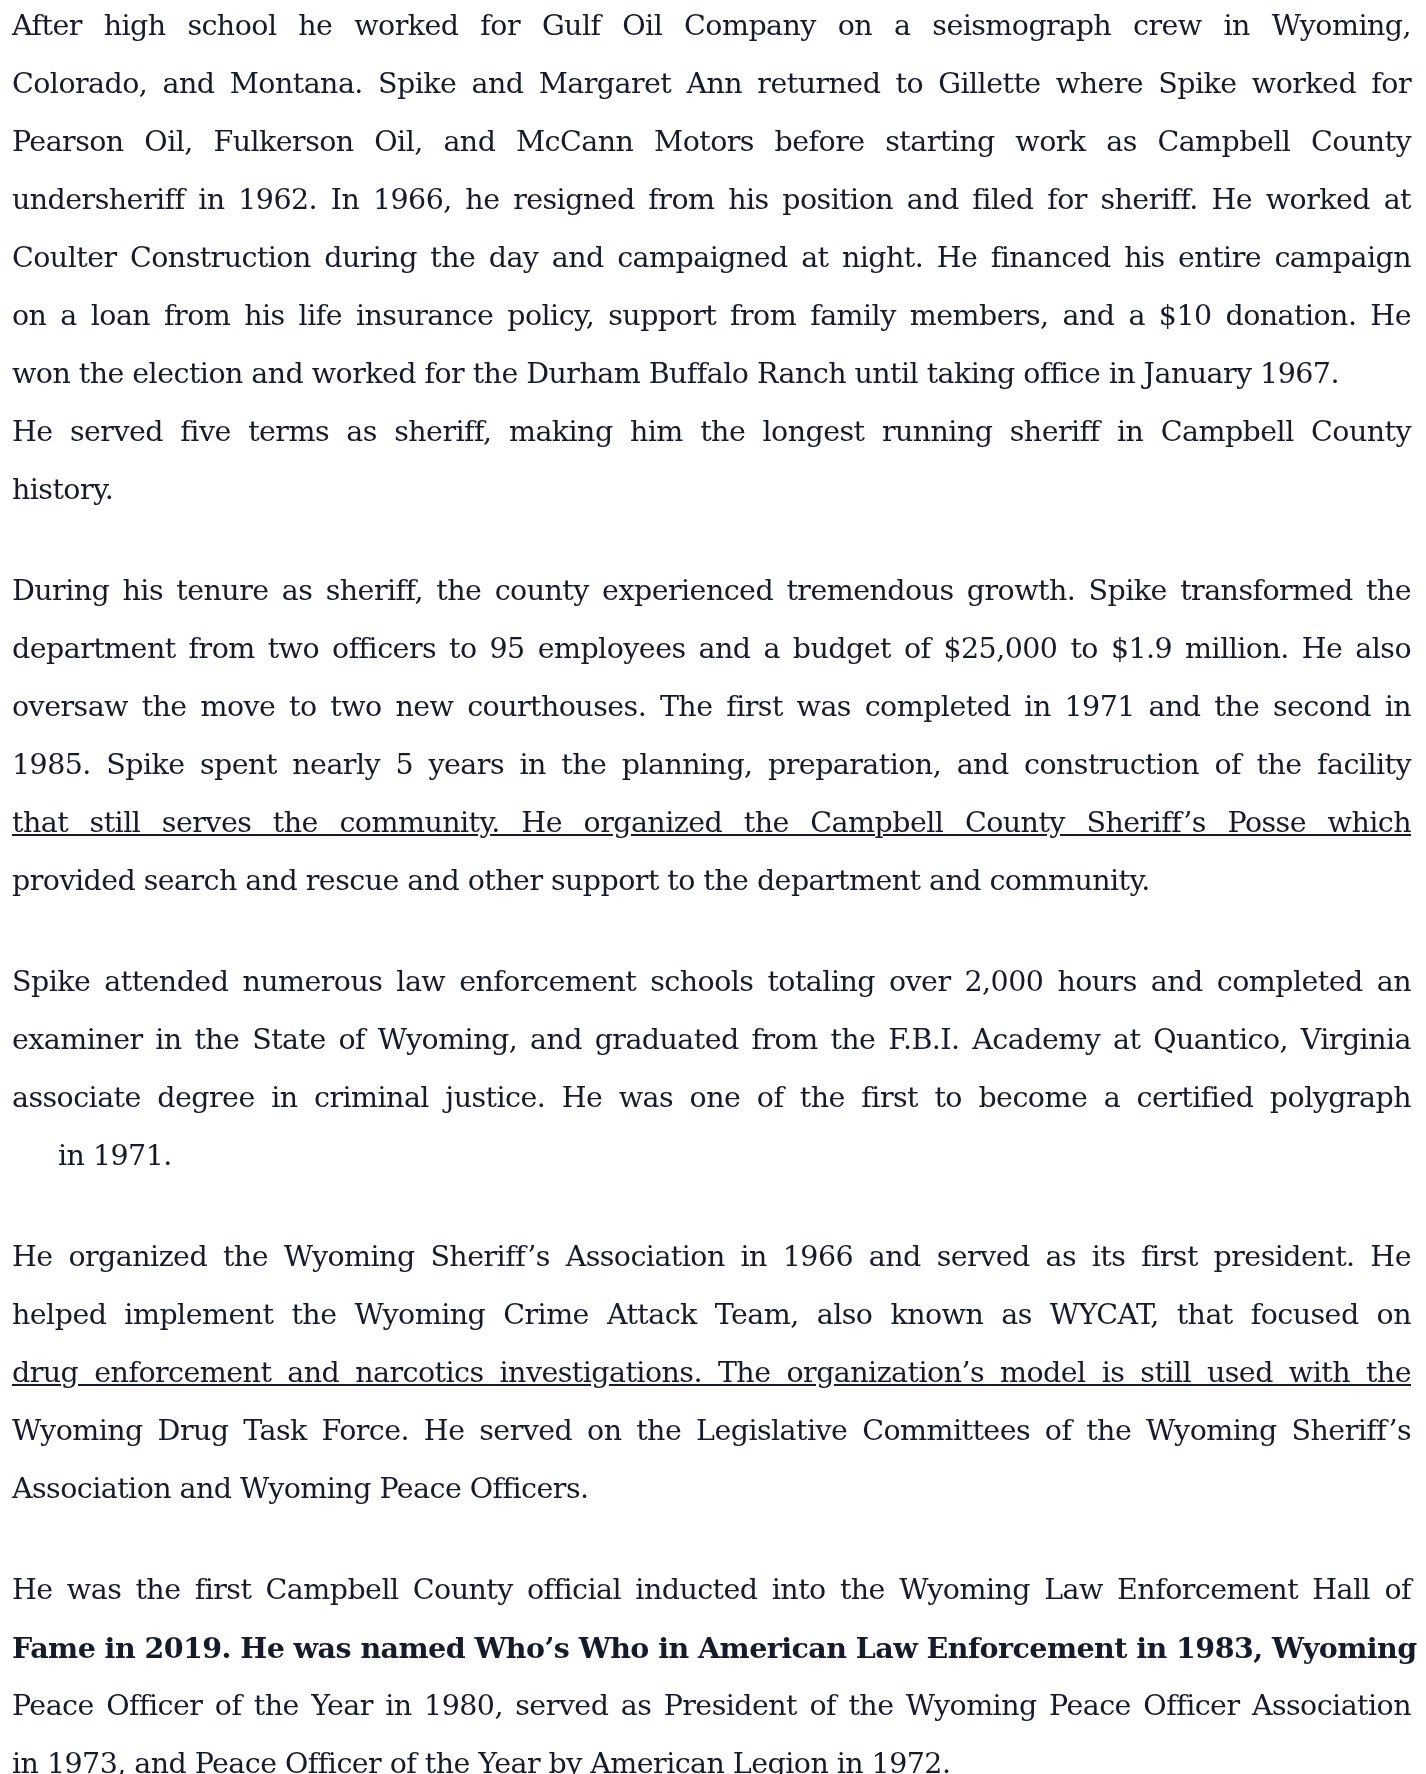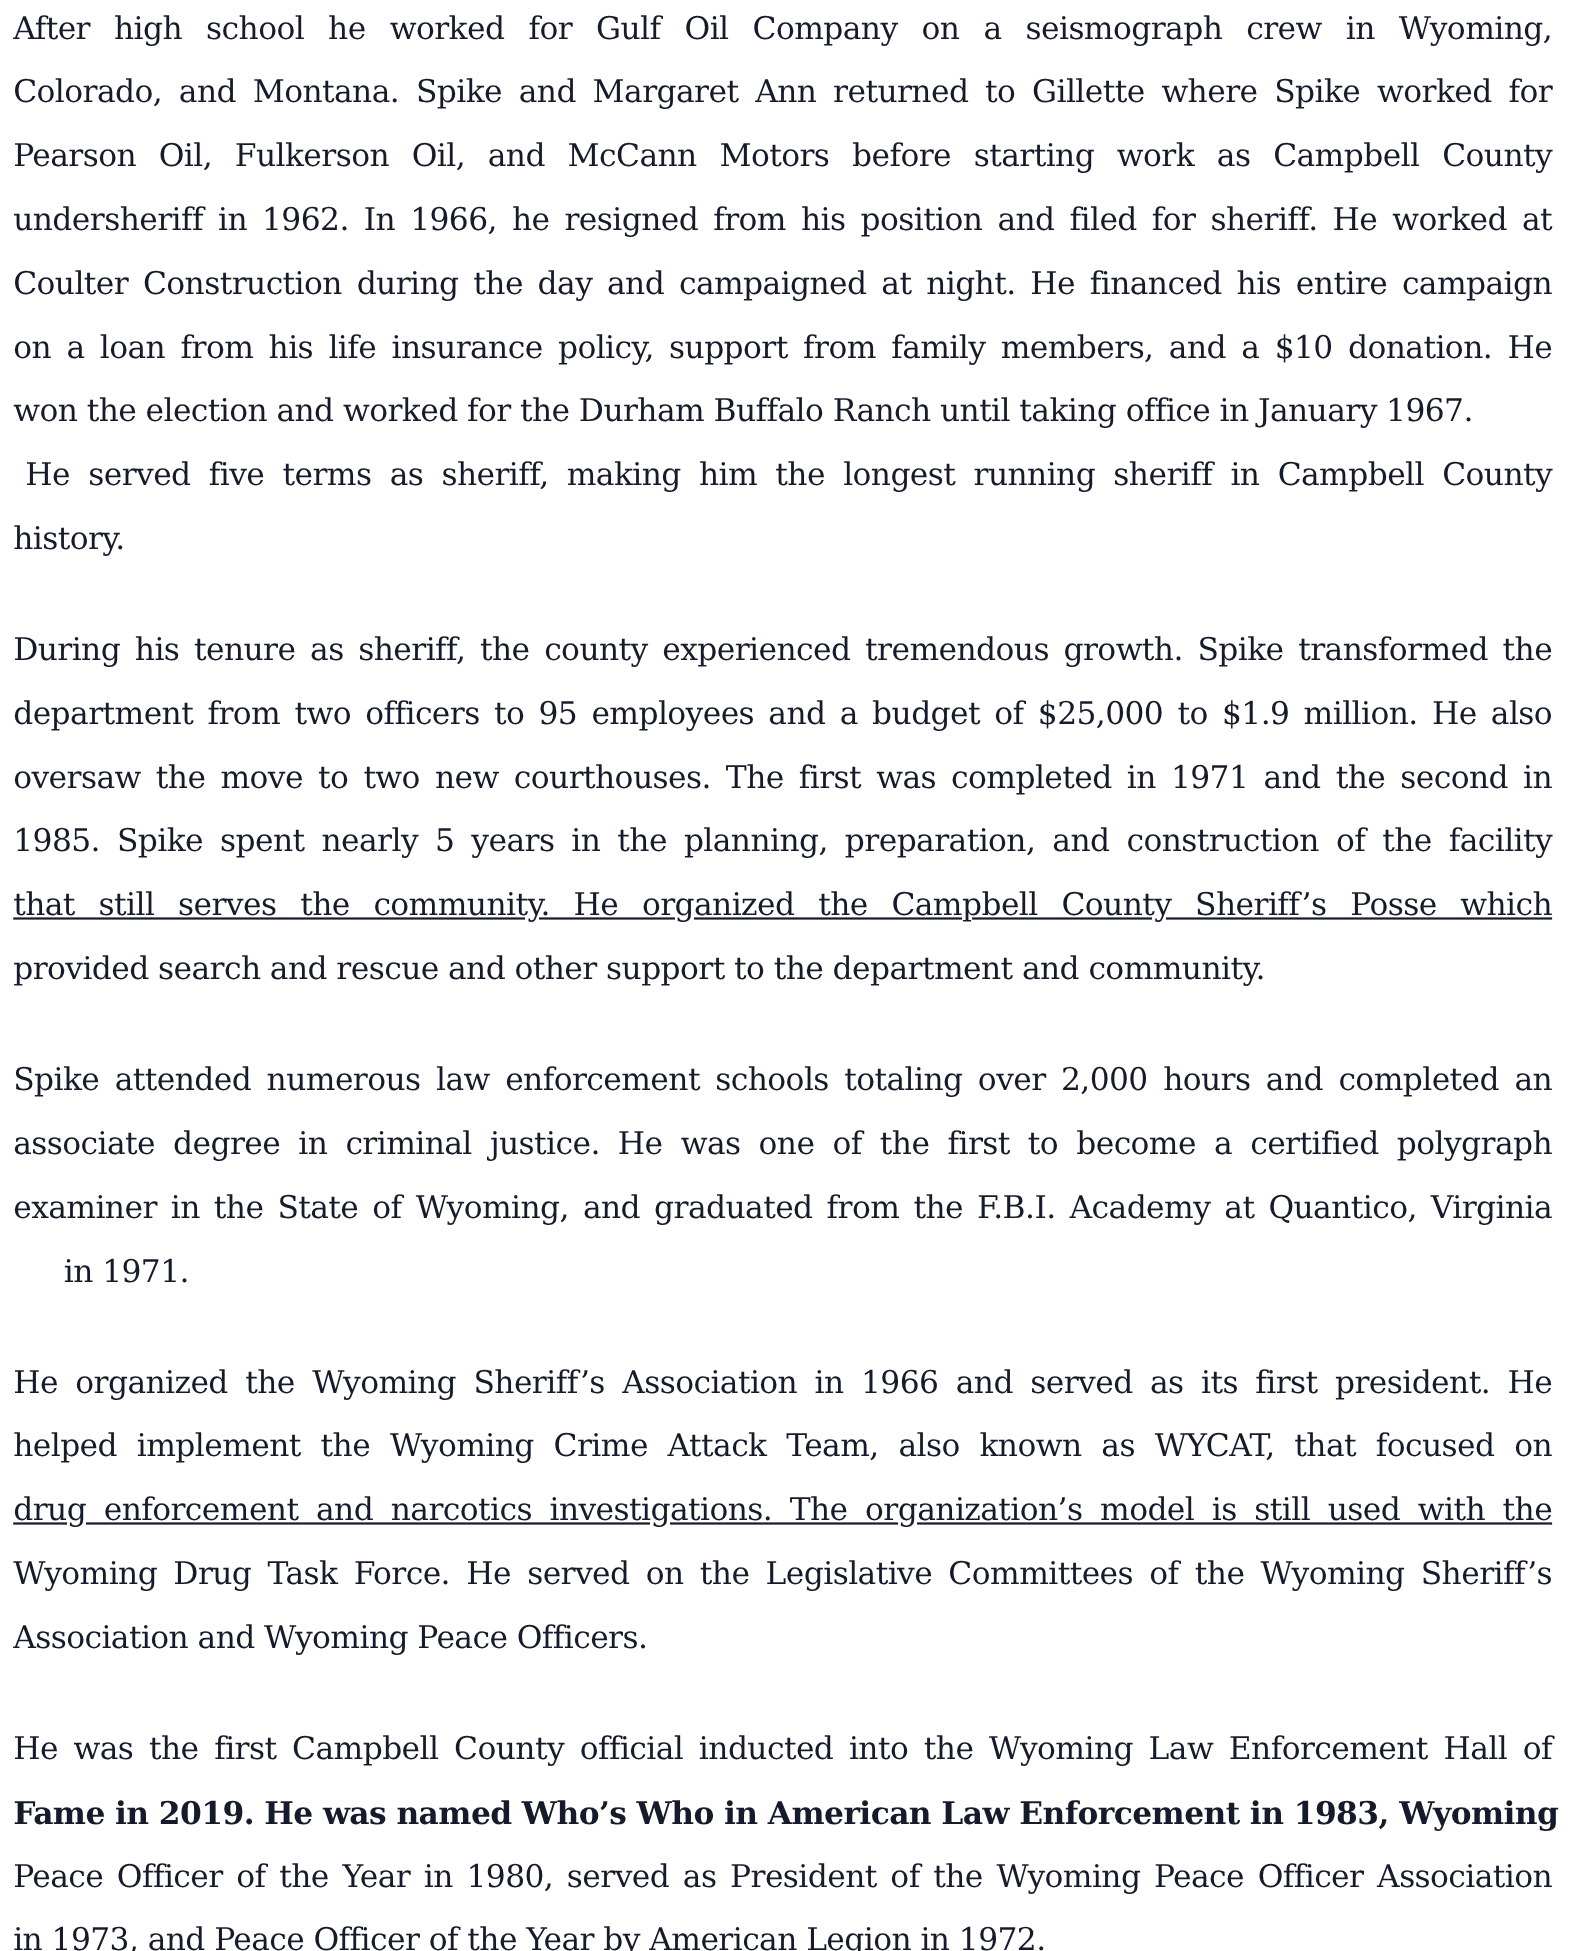--- a/index.html
+++ b/index.html
@@ -50,37 +50,37 @@
 
 <div class="page" style="color: rgb(22, 27, 43);">
   <p class="para">
     <span class="line" style="display: block;">After high school he worked for Gulf Oil Company on a seismograph crew in Wyoming,</span>
     <span class="line" style="display: block;">Colorado, and Montana.  Spike and Margaret Ann returned to Gillette where Spike worked for</span>
     <span class="line" style="display: block;">Pearson Oil, Fulkerson Oil, and McCann Motors before starting work as Campbell County</span>
     <span class="line" style="display: block;">undersheriff in 1962.  In 1966, he resigned from his position and filed for sheriff.  He worked at</span>
     <span class="line" style="display: block;">Coulter Construction during the day and campaigned at night. He financed his entire campaign</span>
     <span class="line" style="display: block;">on a loan from his life insurance policy, support from family members, and a $10 donation.  He</span>
     <span class="line last" style="display: block;">won the election and worked for the Durham Buffalo Ranch until taking office in January 1967.</span>
-    <span class="line" style="display: block; margin-left: 11px;">He served five terms as sheriff, making him the longest running sheriff in Campbell County</span>
+    <span class="line" style="display: block;">He served five terms as sheriff, making him the longest running sheriff in Campbell County</span>
     <span class="line last" style="display: block;">history.</span>
   </p>
 
   <p class="para">
     <span class="line" style="display: block;">During his tenure as sheriff, the county experienced tremendous growth.  Spike transformed the</span>
     <span class="line" style="display: block;">department from two officers to 95 employees and a budget of $25,000 to $1.9 million.  He also</span>
     <span class="line" style="display: block;">oversaw the move to two new courthouses.  The first was completed in 1971 and the second in</span>
     <span class="line" style="display: block;">1985.  Spike spent nearly 5 years in the planning, preparation, and construction of the facility</span>
     <span class="line" style="display: block; text-decoration: underline;">that still serves the community.  He organized the Campbell County Sheriff’s Posse which</span>
     <span class="line last" style="display: block;">provided search and rescue and other support to the department and community.</span>
   </p>
 
   <p class="para">
     <span class="line" style="display: block;">Spike attended numerous law enforcement schools totaling over 2,000 hours and completed an</span>
+    <span class="line" style="display: block;">examiner in the State of Wyoming, and graduated from the F.B.I. Academy at Quantico, Virginia</span>
     <span class="line" style="display: block;">associate degree in criminal justice. He was one of the first to become a certified polygraph</span>
-    <span class="line" style="display: block;">examiner in the State of Wyoming, and graduated from the F.B.I. Academy at Quantico, Virginia</span>
     <span class="line last" style="display: block; margin-left: 46px;">in 1971.</span>
   </p>
 
   <p class="para">
     <span class="line" style="display: block;">He organized the Wyoming Sheriff’s Association in 1966 and served as its first president.  He</span>
     <span class="line" style="display: block;">helped implement the Wyoming Crime Attack Team, also known as WYCAT, that focused on</span>
     <span class="line" style="display: block; text-decoration: underline;">drug enforcement and narcotics investigations.  The organization’s model is still used with the</span>
     <span class="line" style="display: block;">Wyoming Drug Task Force. He served on the Legislative Committees of the Wyoming Sheriff’s</span>
     <span class="line last" style="display: block;">Association and Wyoming Peace Officers.</span>
   </p>

